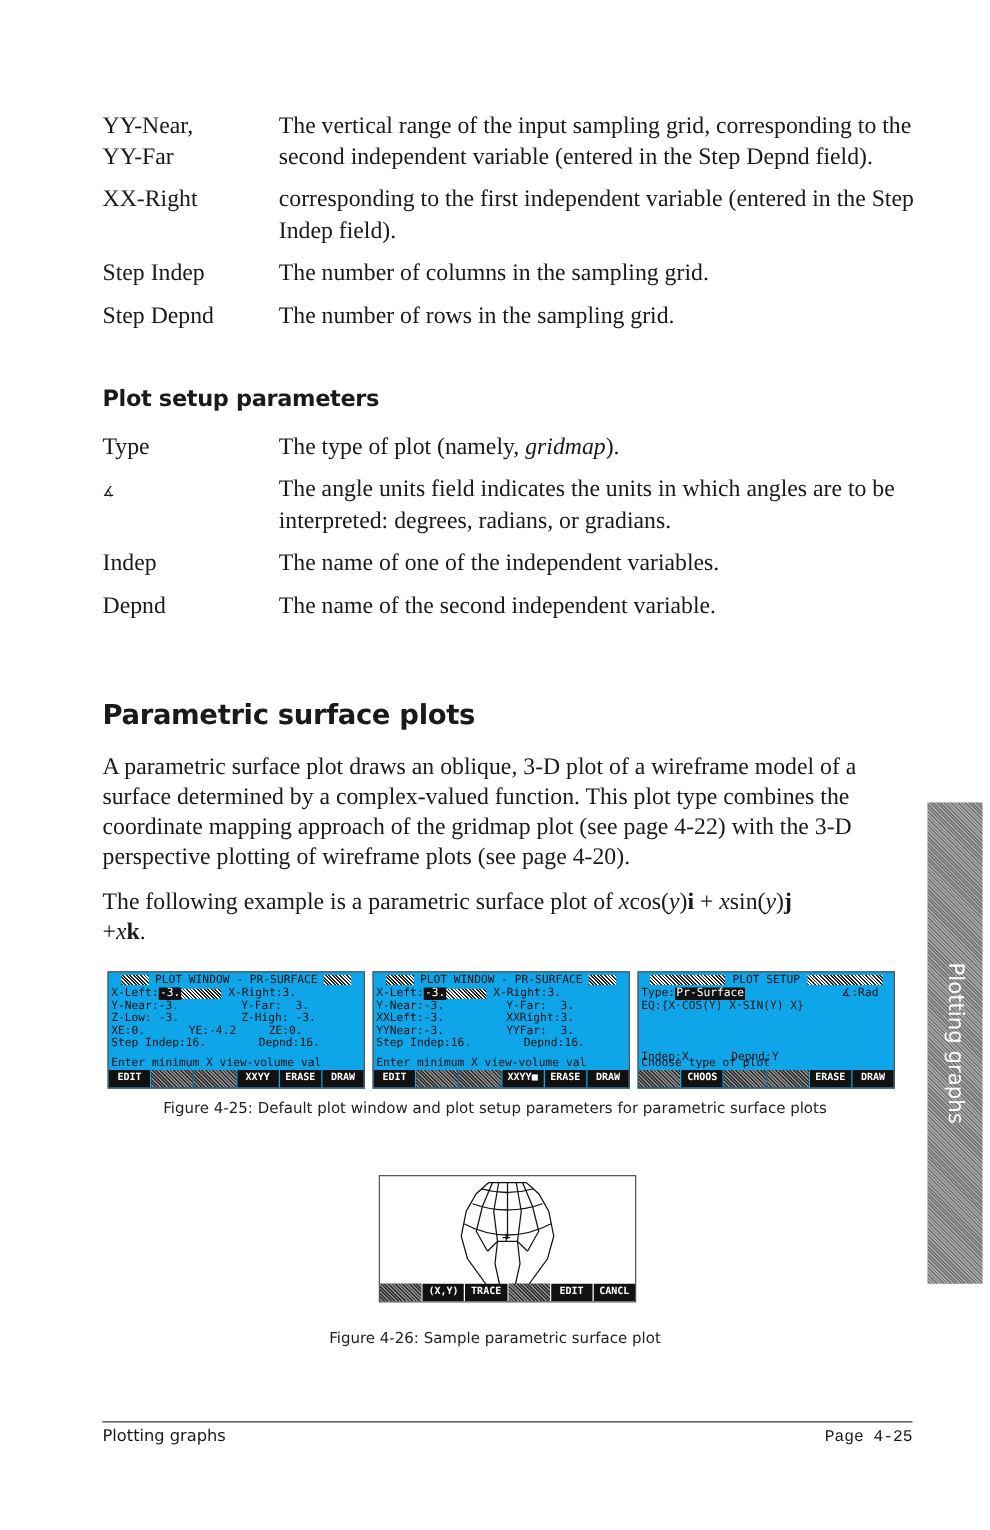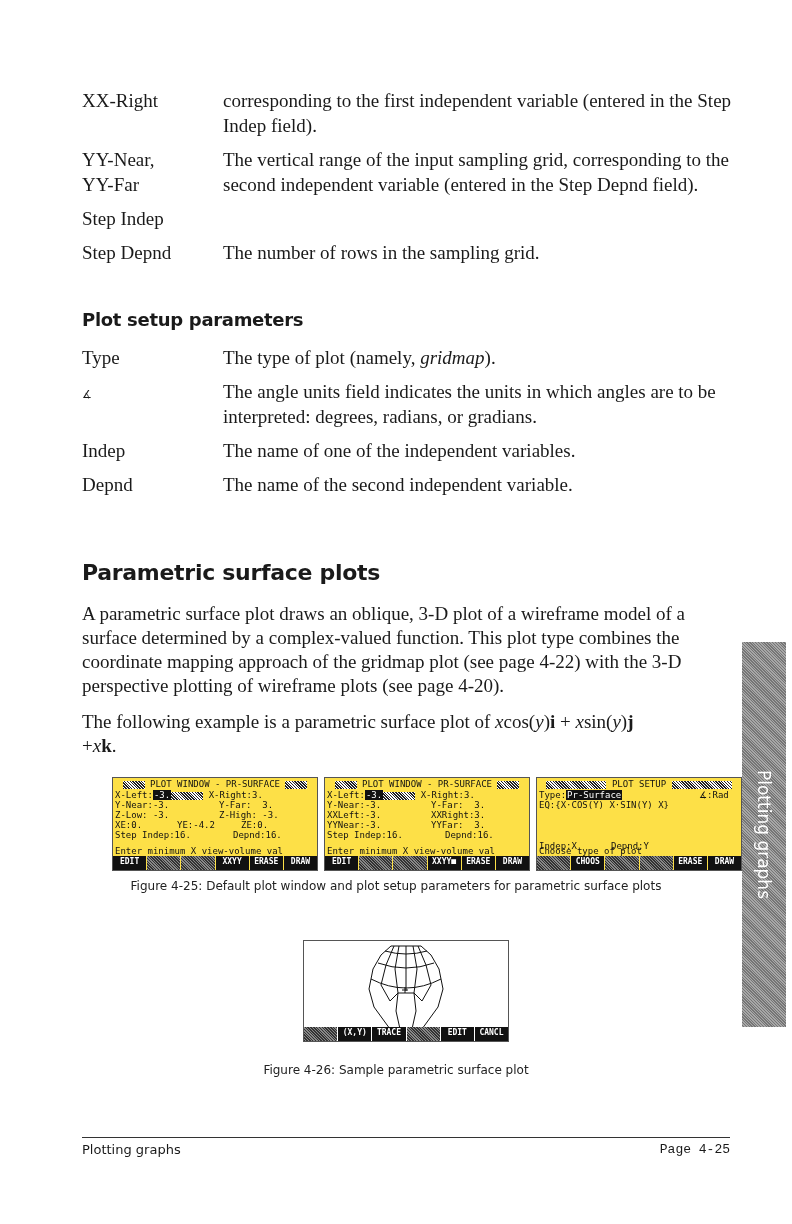--- a/index.html
+++ b/index.html
@@ -14,21 +14,21 @@
 
   .h3 { position: absolute; left: 82px; font-size: 18px; font-weight: bold; letter-spacing: -0.3px; }
   .h2 { position: absolute; left: 82px; font-size: 22px; font-weight: bold; letter-spacing: -0.3px; }
   .para { position: absolute; left: 82px; width: 650px; font-size: 19px; line-height: 24px; }
   .para i { font-style: italic; }
   .para b { font-weight: bold; }
 
   .angle-icon { font-size: 11px; font-family: "DejaVu Sans", sans-serif; letter-spacing: -1px; }
 
   
-  .calc { position: absolute; width: 204px; height: 92px; border: 1px solid #555; background: #fde047; overflow: hidden; margin-left: 26px; }
+  .calc { position: absolute; width: 204px; height: 92px; border: 1px solid #555; background: #0ea5e9; overflow: hidden; }
   .calc .line { position: absolute; left: 2px; font-size: 9px; line-height: 10px; white-space: pre; font-family: "DejaVu Sans Mono", monospace; color: #111; }
   .calc .title { left: 0; right: 0; text-align: center; }
   .dither { background-image: repeating-linear-gradient(45deg, #222 0 1px, #fff 1px 2px); }
   .hl { background: #111; color: #fff; padding: 0 1px; }
   .softkeys { position: absolute; left: 0; right: 0; bottom: 0; height: 14px; display: flex; gap: 1px; }
   .softkey { flex: 1; background: #111; color: #fff; font-size: 8px; line-height: 12px; text-align: center; font-family: "DejaVu Sans Mono", monospace; font-weight: bold; }
   .softkey.blank { background-image: repeating-linear-gradient(45deg, #333 0 1px, #888 1px 2px); }
 
   .caption { position: absolute; left: 0; width: 792px; text-align: center; font-size: 12px; color: #222; }
 
@@ -43,30 +43,31 @@
 
   .footer-rule { position: absolute; left: 82px; top: 1137px; width: 648px; height: 1px; background: #333; }
   .footer-left { position: absolute; left: 82px; top: 1142px; font-size: 13px; }
   .footer-right { position: absolute; right: 62px; top: 1142px; font-size: 13px; font-family: Liberation Mono, monospace; }
 </style>
 </head>
 <body>
 
 <div class="deflist serif" style="top:88px;">
   <div class="defrow">
-    <div class="term">XX-Right</div>
-    <div class="desc">corresponding to the first independent variable (entered in the Step Indep field).</div>
-  </div>
-  <div class="defrow">
     <div class="term" style="white-space:pre-line;">YY-Near,
 YY-Far</div>
     <div class="desc">The vertical range of the input sampling grid, corresponding to the second independent variable (entered in the Step Depnd field).</div>
   </div>
   <div class="defrow">
+    <div class="term">XX-Right</div>
+    <div class="desc">corresponding to the first independent variable (entered in the Step Indep field).</div>
+  </div>
+  <div class="defrow">
     <div class="term">Step Indep</div>
+    <div class="desc">The number of columns in the sampling grid.</div>
   </div>
   <div class="defrow">
     <div class="term">Step Depnd</div>
     <div class="desc">The number of rows in the sampling grid.</div>
   </div>
 </div>
 
 <div class="h3 sans" style="top:309px;">Plot setup parameters</div>
 
 <div class="deflist serif" style="top:345px;">

